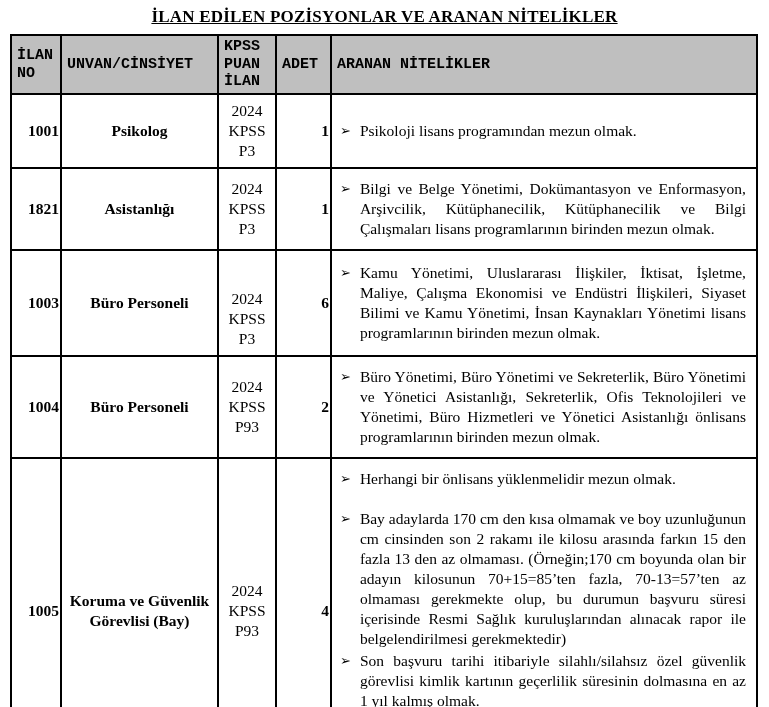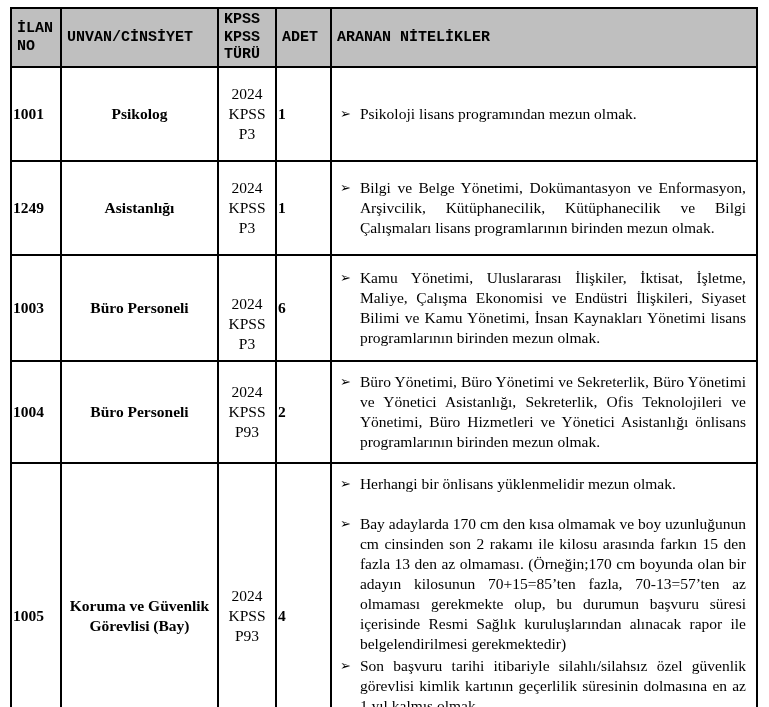--- a/index.html
+++ b/index.html
@@ -44,35 +44,35 @@
     vertical-align: middle;
     padding: 2px 3px 2px 5px;
     line-height: 1.18;
   }
   td {
     font-size: 15.5px;
     line-height: 20px;
     vertical-align: middle;
   }
   td.c-no, td.c-adet {
-    text-align: left;
+    text-align: right;
     font-weight: bold;
   }
   td.c-unvan {
     text-align: center;
     font-weight: bold;
     padding: 0 4px;
   }
   td.c-unvan span {
     display: inline-block;
     max-width: 140px;
   }
   td.c-kpss {
     text-align: center;
-    padding: 16px 4px;
+    padding: 6px 4px;
   }
   td.c-kpss.vb {
     vertical-align: bottom;
     padding-bottom: 6px;
   }
   td.c-nit {
     padding: 8px 10px 8px 8px;
   }
   .bullet {
     display: flex;
@@ -97,55 +97,56 @@
   tr.rh-2 { height: 73px; }
   tr.rh-3 { height: 106px; }
   tr.rh-4 { height: 86px; }
   tr.rh-5 { height: 292px; }
 </style>
 </head>
 <body>
 
 <div class="page">
 
+  <h1 class="doc-title">İLAN EDİLEN POZİSYONLAR VE ARANAN NİTELİKLER</h1>
 
   <table class="positions">
     <colgroup>
       <col style="width:50px">
       <col style="width:157px">
       <col style="width:58px">
       <col style="width:55px">
       <col style="width:426px">
     </colgroup>
     <thead>
       <tr class="rh-head">
         <th>İLAN NO</th>
         <th>UNVAN/CİNSİYET</th>
-        <th>KPSS KPSS TÜRÜ</th>
+        <th>KPSS PUAN İLAN</th>
         <th>ADET</th>
         <th>ARANAN NİTELİKLER</th>
       </tr>
     </thead>
     <tbody>
 
       <tr class="rh-1">
         <td class="c-no">1001</td>
         <td class="c-unvan"><span>Psikolog</span></td>
         <td class="c-kpss">2024 KPSS P3</td>
         <td class="c-adet">1</td>
         <td class="c-nit">
           <div class="bullet">
             <span class="marker">➢</span>
             <span class="btext">Psikoloji lisans programından mezun olmak.</span>
           </div>
         </td>
       </tr>
 
       <tr class="rh-2">
-        <td class="c-no">1249</td>
+        <td class="c-no">1821</td>
         <td class="c-unvan"><span>Asistanlığı</span></td>
         <td class="c-kpss">2024 KPSS P3</td>
         <td class="c-adet">1</td>
         <td class="c-nit">
           <div class="bullet">
             <span class="marker">➢</span>
             <span class="btext">Bilgi ve Belge Yönetimi, Dokümantasyon ve Enformasyon, Arşivcilik, Kütüphanecilik, Kütüphanecilik ve Bilgi Çalışmaları lisans programlarının birinden mezun olmak.</span>
           </div>
         </td>
       </tr>

